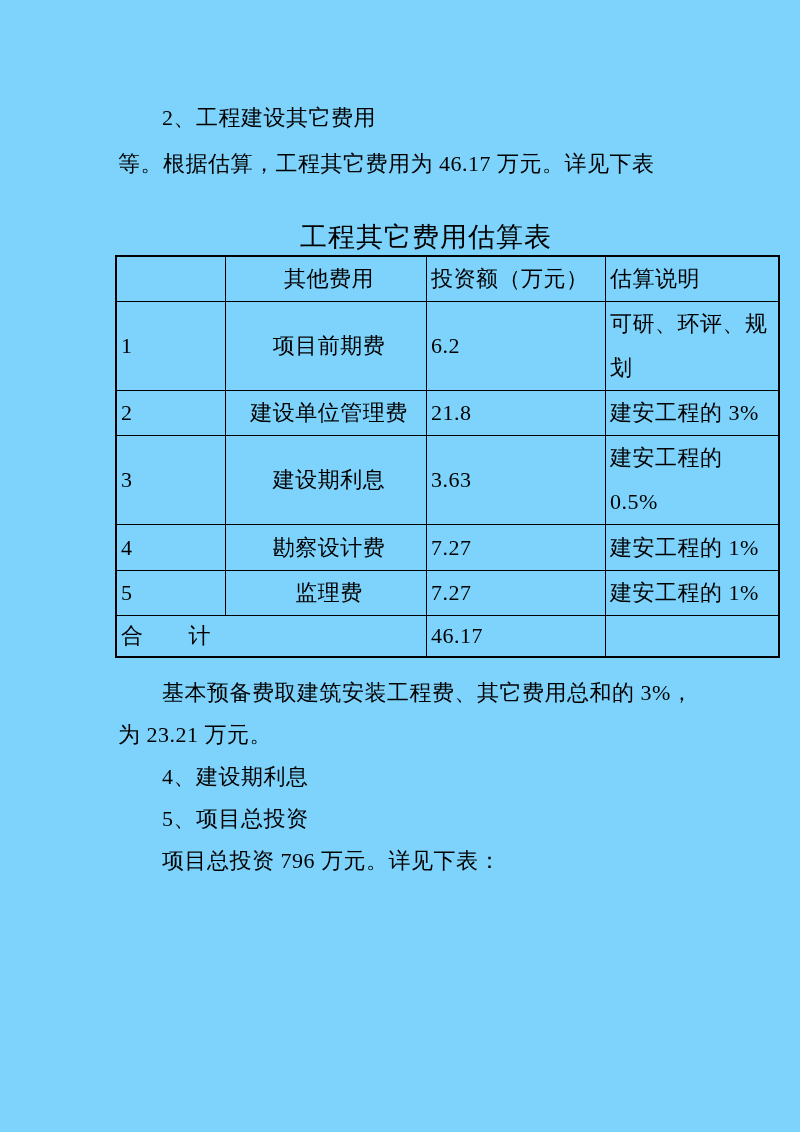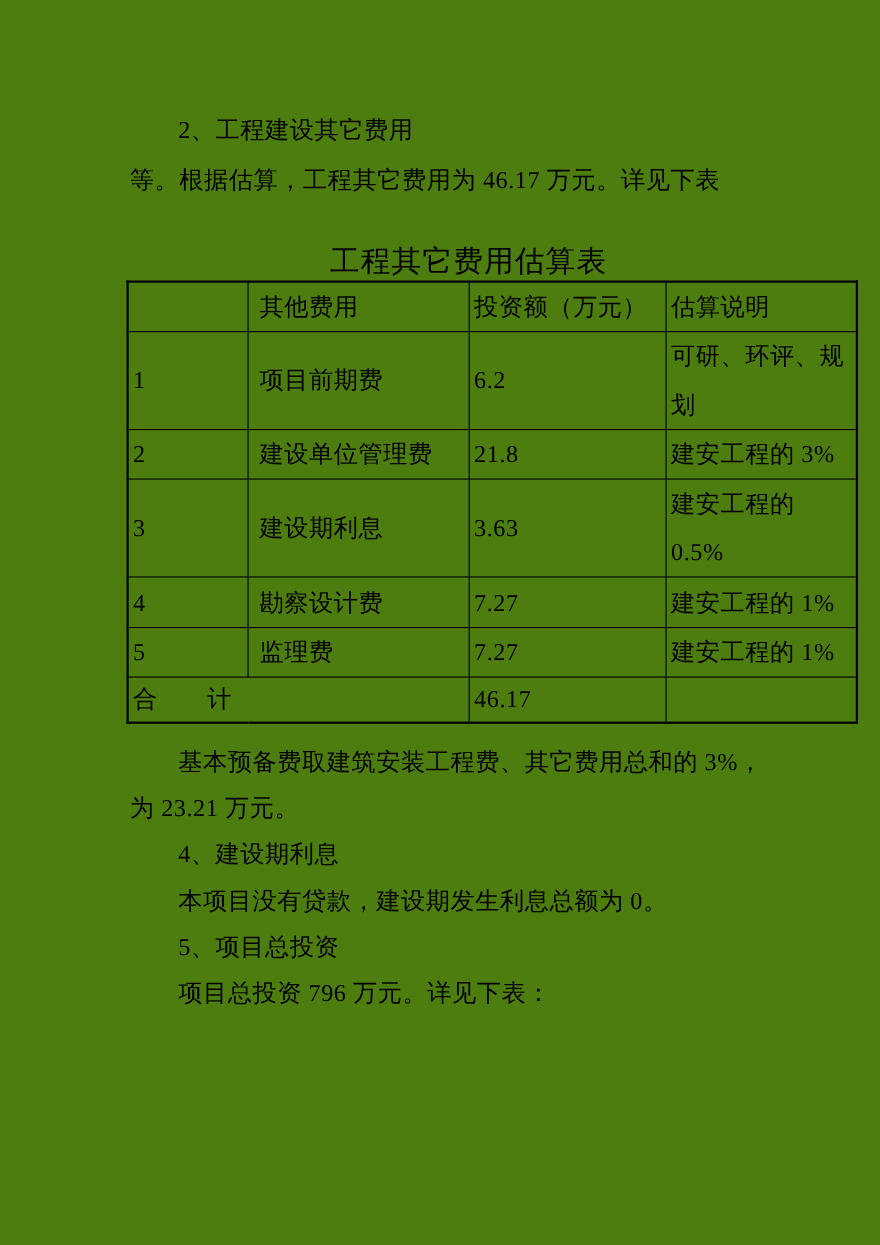--- a/index.html
+++ b/index.html
@@ -1,19 +1,19 @@
 <!DOCTYPE html>
 <html><head>
 <meta charset="utf-8">
 <style>
   html,body{margin:0;padding:0;background:#ffffff;}
   .page{
     position:relative;
     width:800px;height:1132px;
-    background:#4d7c0f;
+    background:#7dd3fc;
     overflow:hidden;
     font-family:"Liberation Serif","DejaVu Serif",serif;
     color:#000000;
     box-sizing:border-box;
     padding:97px 61px 0 118px;
   }
   .line{
     font-size:22px;
     white-space:nowrap;
     letter-spacing:0.5px;
@@ -42,21 +42,21 @@
     font-size:22px;
     font-weight:normal;
     text-align:left;
     vertical-align:middle;
     padding:0 4px;
     line-height:42px;
     letter-spacing:0.5px;
     overflow:hidden;
   }
   table.cost .c-no{width:100px;}
-  table.cost .c-item{width:186px;text-align:left;padding-left:10px;}
+  table.cost .c-item{width:186px;text-align:center;padding-left:10px;}
   table.cost .c-amt{width:170px;}
   table.cost .c-note{width:164px;white-space:pre-line;line-height:44px;}
   tr.r-head td{height:40px;line-height:26px;}
   tr.r1 td{height:88px;}
   tr.r2 td{height:44px;}
   tr.r3 td{height:84px;}
   tr.r4 td{height:45px;}
   tr.r5 td{height:43px;}
   tr.r-total td{height:40px;line-height:26px;}
   .after-table{margin-top:14px;}
@@ -116,18 +116,17 @@
         <td class="c-amt">46.17</td>
         <td class="c-note"></td>
       </tr>
     </tbody>
   </table>
 
   <div class="after-table">
     <div class="line lh42 indent">基本预备费取建筑安装工程费、其它费用总和的 3%，</div>
     <div class="line lh42">为 23.21 万元。</div>
     <div class="line lh42 indent">4、建设期利息</div>
-    <div class="line lh42 indent">本项目没有贷款，建设期发生利息总额为 0。</div>
     <div class="line lh42 indent">5、项目总投资</div>
     <div class="line lh42 indent">项目总投资 796 万元。详见下表：</div>
   </div>
 
 </div>
 
 </body></html>

